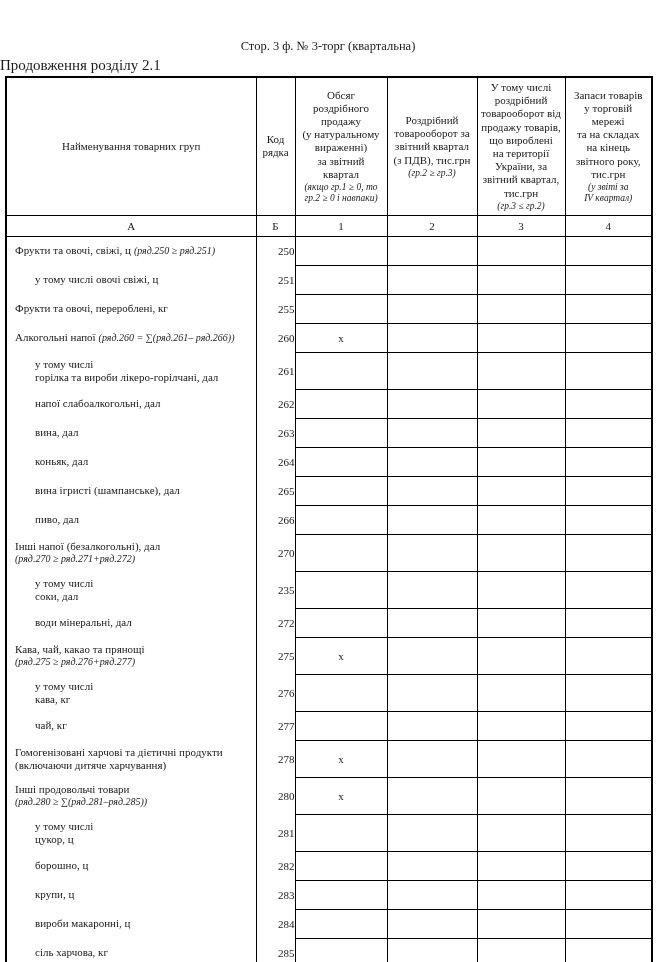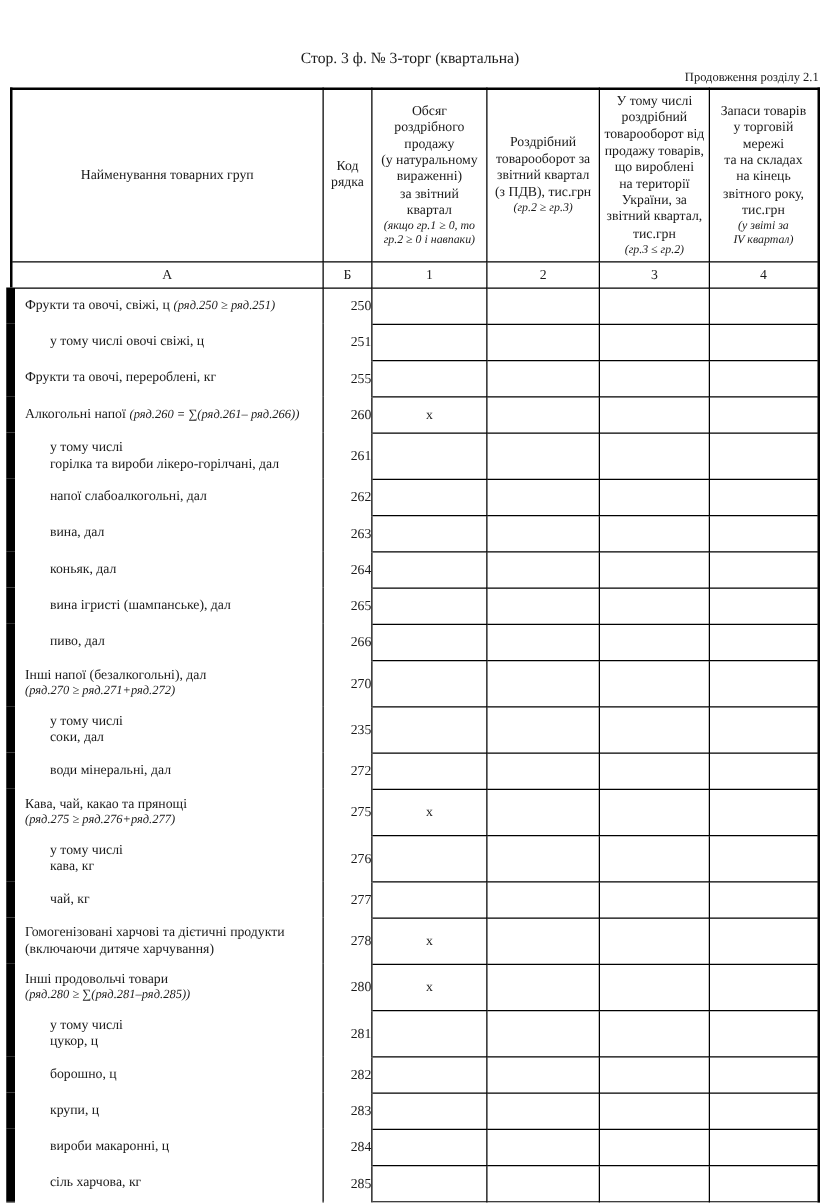--- a/index.html
+++ b/index.html
@@ -10,22 +10,22 @@
     font-family: "Liberation Serif", serif;
     overflow: hidden;
   }
   .sheet { width: 656px; height: 962px; padding-top: 5px; margin-top: 34px; }
   .page-title {
     text-align: center;
     font-size: 12.5px;
     line-height: 1.2;
   }
   .continuation {
-    text-align: right;
-    font-size: 10px;
+    text-align: left;
+    font-size: 15px;
     padding-right: 1px;
     margin-top: 3px;
     margin-bottom: 2px;
   }
   table.form {
     margin-left: 5px;
     border-collapse: collapse;
     table-layout: fixed;
     border: 2px solid #000;
     width: 646px;
@@ -50,21 +50,21 @@
 
   tr.head-letters th {
     border: 1px solid #000;
     font-size: 11px;
     height: 21px;
     text-align: center;
     vertical-align: middle;
   }
 
   td.c-name {
-    border-left: 7px solid #000000;
+    border-left: 1px solid #000000;
     border-right: 1px solid #000;
     font-size: 11px;
     line-height: 1.17;
     vertical-align: middle;
     padding: 2px 3px 2px 8px;
   }
   td.c-name.indent { padding-left: 28px; }
   .label { white-space: pre-line; }
   .formula { font-style: italic; font-size: 10px; }
   .formula.inline { margin-left: 3px; }

